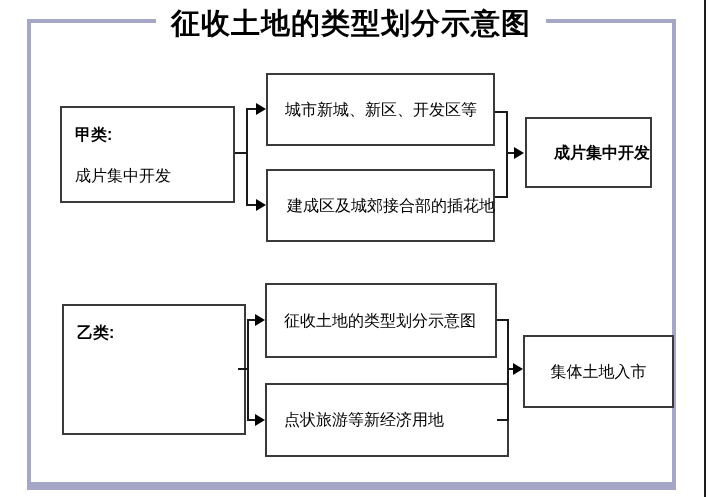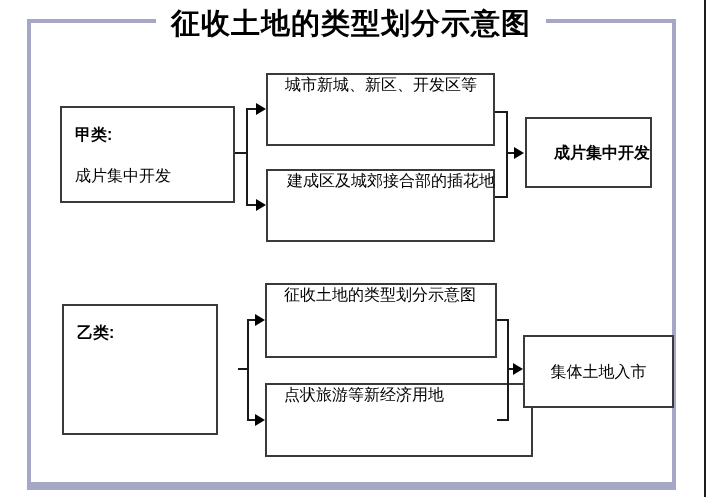--- a/index.html
+++ b/index.html
@@ -40,21 +40,21 @@
     border:2px solid #3a3a3a;
     background:#ffffff;
     box-sizing:border-box;
     font-size:16px;
     line-height:1.2;
   }
   .node.src{padding:6px 4px 0 13px;}
   .src-line{line-height:41px;white-space:nowrap;}
   .heading{font-weight:bold;}
   .node.branch{
-    display:flex;align-items:flex-start;
+    display:flex;align-items:center;
     padding-left:17px;
     white-space:nowrap;
   }
   .node.result{
     display:flex;align-items:center;justify-content:center;
     white-space:nowrap;
   }
   .node.result.bold{font-weight:bold;}
   .line{position:absolute;background:#1a1a1a;}
   .arrow-head{
@@ -97,29 +97,29 @@
   <div class="line" style="left:246px;top:108px;width:11px;height:2px;"></div>
   <div class="arrow-head" style="left:256px;top:103px;"></div>
   <div class="line" style="left:246px;top:204px;width:11px;height:2px;"></div>
   <div class="arrow-head" style="left:256px;top:199px;"></div>
   <div class="line" style="left:495px;top:111px;width:13px;height:2px;"></div>
   <div class="line" style="left:495px;top:196px;width:13px;height:2px;"></div>
   <div class="line" style="left:506px;top:111px;width:2px;height:87px;"></div>
   <div class="line" style="left:506px;top:152px;width:9px;height:2px;"></div>
   <div class="arrow-head" style="left:514px;top:147px;"></div>
 
-  <div class="node src" style="left:62px;top:304px;width:156px;height:131px;">
+  <div class="node src" style="left:62px;top:304px;width:184px;height:131px;">
     <div class="src-line heading">乙类:</div>
   </div>
 
   <div class="node branch" style="left:265px;top:283px;width:232px;height:75px;">
     <span>征收土地的类型划分示意图</span>
   </div>
 
-  <div class="node branch" style="left:265px;top:383px;width:268px;height:74px;">
+  <div class="node branch" style="left:265px;top:383px;width:244px;height:74px;">
     <span>点状旅游等新经济用地</span>
   </div>
 
   <div class="node result" style="left:523px;top:335px;width:151px;height:73px;">
     <span>集体土地入市</span>
   </div>
 
   <div class="line" style="left:238px;top:368px;width:11px;height:2px;"></div>
   <div class="line" style="left:247px;top:319px;width:2px;height:102px;"></div>
   <div class="line" style="left:247px;top:319px;width:10px;height:2px;"></div>

